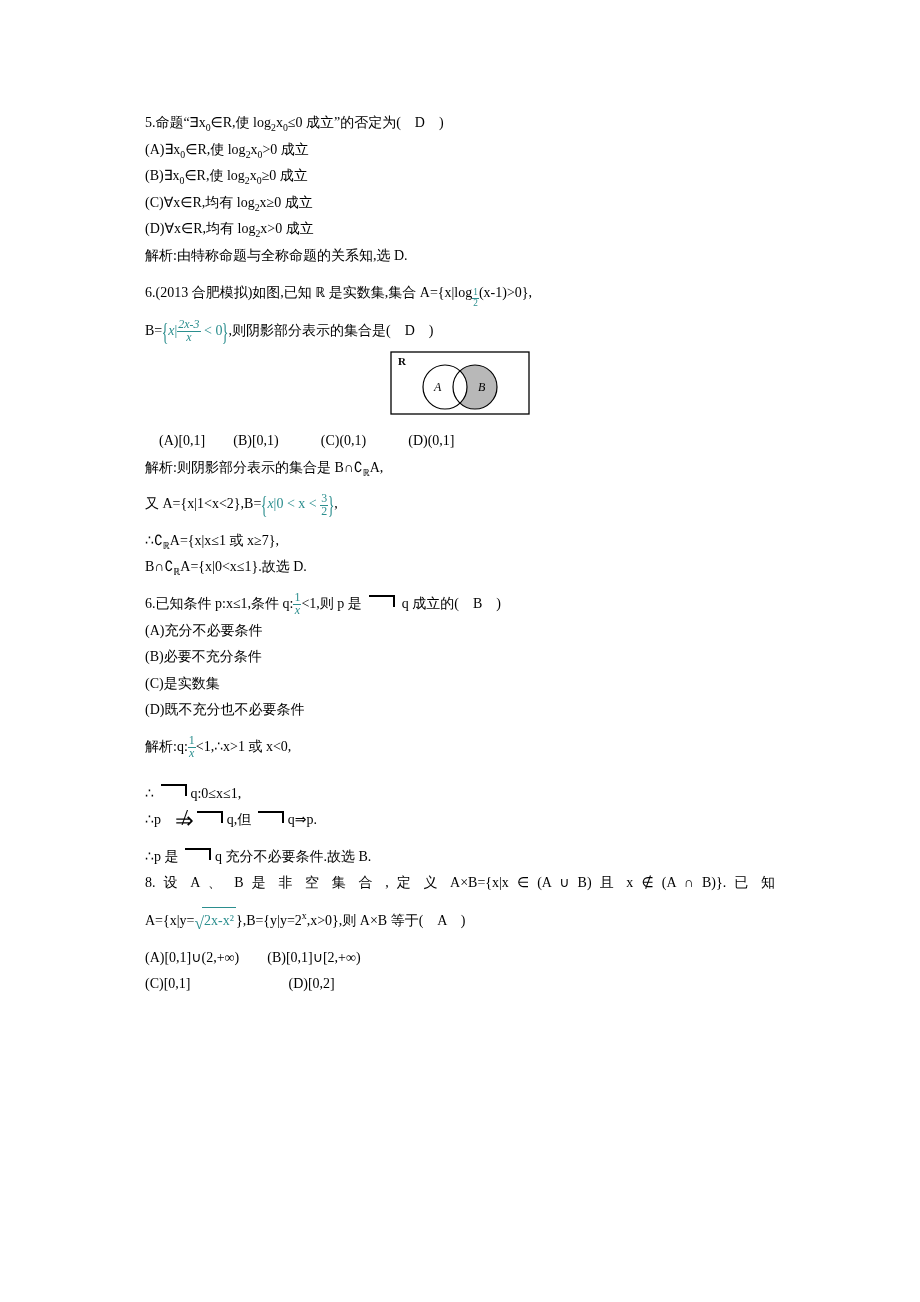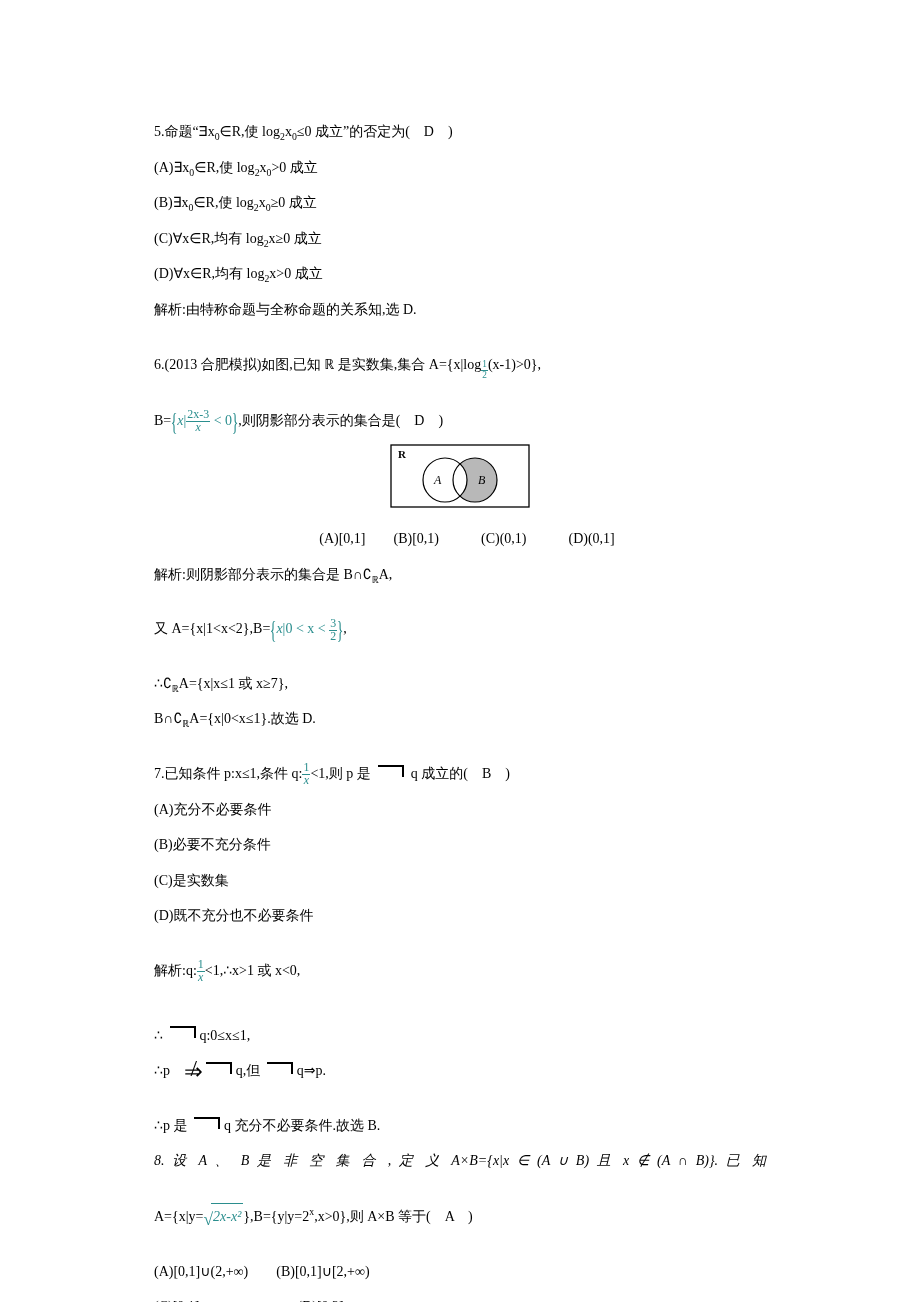--- a/index.html
+++ b/index.html
@@ -31,21 +31,21 @@
       line-height: 1;
       vertical-align: middle;
       transform: scaleX(0.55);
       margin: 0 -3px;
     }
     .venn-box {
       display: block;
       margin: 6px auto 4px auto;
       text-align: center;
     }
-    .opts { letter-spacing: 0; text-align: center; }
+    .opts { letter-spacing: 0; }
     .neg-sym {
       display: inline-block;
       vertical-align: middle;
       border-top: 2px solid #000;
       border-right: 2px solid #000;
       width: 24px;
       height: 10px;
       position: relative;
       top: -4px;
     }
@@ -58,37 +58,37 @@
       color: #000;
     }
     .nimplies::after {
       content: "/";
       position: absolute;
       left: 0.28em;
       top: -0.15em;
       font-size: 1.05em;
       color: #000;
     }
-    .para { margin: 9px; }
+    .para { margin: 0; }
     .gap { height: 10px; }
     .sqrt {
       display: inline-block;
       border-top: 1px solid currentColor;
       padding: 0 2px;
       margin-left: -2px;
     }
     .radical {
       display: inline-block;
       font-size: 1.25em;
       line-height: 1;
       vertical-align: middle;
       transform: translateY(2px);
     }
     .compR { font-family: "SimSun", serif; }
-    .just { text-align: justify; text-align-last: justify; font-style: italic; }
+    .just { text-align: justify; text-align-last: justify; }
     .tealfrac .n, .tealfrac .d { color: #2b8e8e; }
   </style>
 </head>
 <body>
 
 <p class="para"><span>5.命题“∃x<sub>0</sub>∈R,使 log<sub>2</sub>x<sub>0</sub>≤0 成立”的否定为(　D　)</span></p>
 <p class="para"><span>(A)∃x<sub>0</sub>∈R,使 log<sub>2</sub>x<sub>0</sub>&gt;0 成立</span></p>
 <p class="para"><span>(B)∃x<sub>0</sub>∈R,使 log<sub>2</sub>x<sub>0</sub>≥0 成立</span></p>
 <p class="para"><span>(C)∀x∈R,均有 log<sub>2</sub>x≥0 成立</span></p>
 <p class="para"><span>(D)∀x∈R,均有 log<sub>2</sub>x&gt;0 成立</span></p>
@@ -96,21 +96,21 @@
 
 <div class="gap"></div>
 
 <p class="para">
   <span>6.(2013 合肥模拟)如图,已知 ℝ 是实数集,集合 A={x|lo</span><span>g<sub><span class="frac teal tealfrac" style="font-size:0.95em;"><span class="n">1</span><span class="d">2</span></span></sub></span><span>(x-1)&gt;0},</span>
 </p>
 
 <div class="gap"></div>
 
 <p class="para">
-  <span>B=</span><span class="brace teal">{</span><span class="teal" style="font-style:italic;">x</span><span class="teal">|</span><span class="frac teal tealfrac"><span class="n" style="">2x-3</span><span class="d" style="font-style:italic;">x</span></span><span class="teal"> &lt; 0</span><span class="brace teal">}</span><span>,则阴影部分表示的集合是(　D　)</span>
+  <span>B=</span><span class="brace teal">{</span><span class="teal" style="font-style:italic;">x</span><span class="teal">|</span><span class="frac teal tealfrac"><span class="n" style="font-style:italic;">2x-3</span><span class="d" style="font-style:italic;">x</span></span><span class="teal"> &lt; 0</span><span class="brace teal">}</span><span>,则阴影部分表示的集合是(　D　)</span>
 </p>
 
 <div class="venn-box">
   <svg width="140" height="64" viewBox="0 0 140 64">
     <rect x="1" y="1" width="138" height="62" fill="#fff" stroke="#000" stroke-width="1.3"></rect>
     <text x="8" y="14" font-size="11" font-weight="bold" font-family="serif">R</text>
     <defs>
       <clipPath id="clipB">
         <circle cx="85" cy="36" r="22"></circle>
       </clipPath>
@@ -145,21 +145,21 @@
 <p class="para">
   <span>∴∁</span><sub class="compR">ℝ</sub><span>A={x|x≤1 或 x≥7},</span>
 </p>
 <p class="para">
   <span>B∩∁</span><sub class="compR">ℝ</sub><span>A={x|0&lt;x≤1}.故选 D.</span>
 </p>
 
 <div class="gap"></div>
 
 <p class="para">
-  <span>7.已知条件 p:x≤1,条件 q:</span><span class="frac teal tealfrac"><span class="n">1</span><span class="d" style="font-style:italic;">x</span></span><span>&lt;1,则 p 是</span>&nbsp;&nbsp;<span class="neg-sym"></span>&nbsp;&nbsp;<span>q 成立的(　B　)</span>
+  <span>6.已知条件 p:x≤1,条件 q:</span><span class="frac teal tealfrac"><span class="n">1</span><span class="d" style="font-style:italic;">x</span></span><span>&lt;1,则 p 是</span>&nbsp;&nbsp;<span class="neg-sym"></span>&nbsp;&nbsp;<span>q 成立的(　B　)</span>
 </p>
 <p class="para">(A)充分不必要条件</p>
 <p class="para">(B)必要不充分条件</p>
 <p class="para">(C)是实数集</p>
 <p class="para">(D)既不充分也不必要条件</p>
 
 <div class="gap"></div>
 
 <p class="para">
   <span>解析:q:</span><span class="frac teal tealfrac"><span class="n">1</span><span class="d" style="font-style:italic;">x</span></span><span>&lt;1,∴x&gt;1 或 x&lt;0,</span>
@@ -179,21 +179,21 @@
 
 <p class="para">
   <span>∴p 是</span>&nbsp;&nbsp;<span class="neg-sym"></span>&nbsp;<span>q 充分不必要条件.故选 B.</span>
 </p>
 
 <p class="para just">8. 设 A 、 B 是 非 空 集 合 , 定 义 A×B={x|x ∈ (A ∪ B) 且 x ∉ (A ∩ B)}. 已 知</p>
 
 <div class="gap"></div>
 
 <p class="para">
-  <span>A={x|y=</span><span class="radical teal">√</span><span class="sqrt teal" style="font-style:italic;">2x-x²</span><span>},B={y|y=2</span><sup>x</sup><span>,x&gt;0},则 A×B 等于(　A　)</span>
+  <span>A={x|y=</span><span class="radical teal">√</span><span class="sqrt teal" style="">2x-x²</span><span>},B={y|y=2</span><sup>x</sup><span>,x&gt;0},则 A×B 等于(　A　)</span>
 </p>
 
 <div class="gap"></div>
 
 <p class="para">
   <span>(A)[0,1]∪(2,+∞)</span>　　<span>(B)[0,1]∪[2,+∞)</span>
 </p>
 <p class="para">
   <span>(C)[0,1]</span>　　　　　　　<span>(D)[0,2]</span>
 </p>

